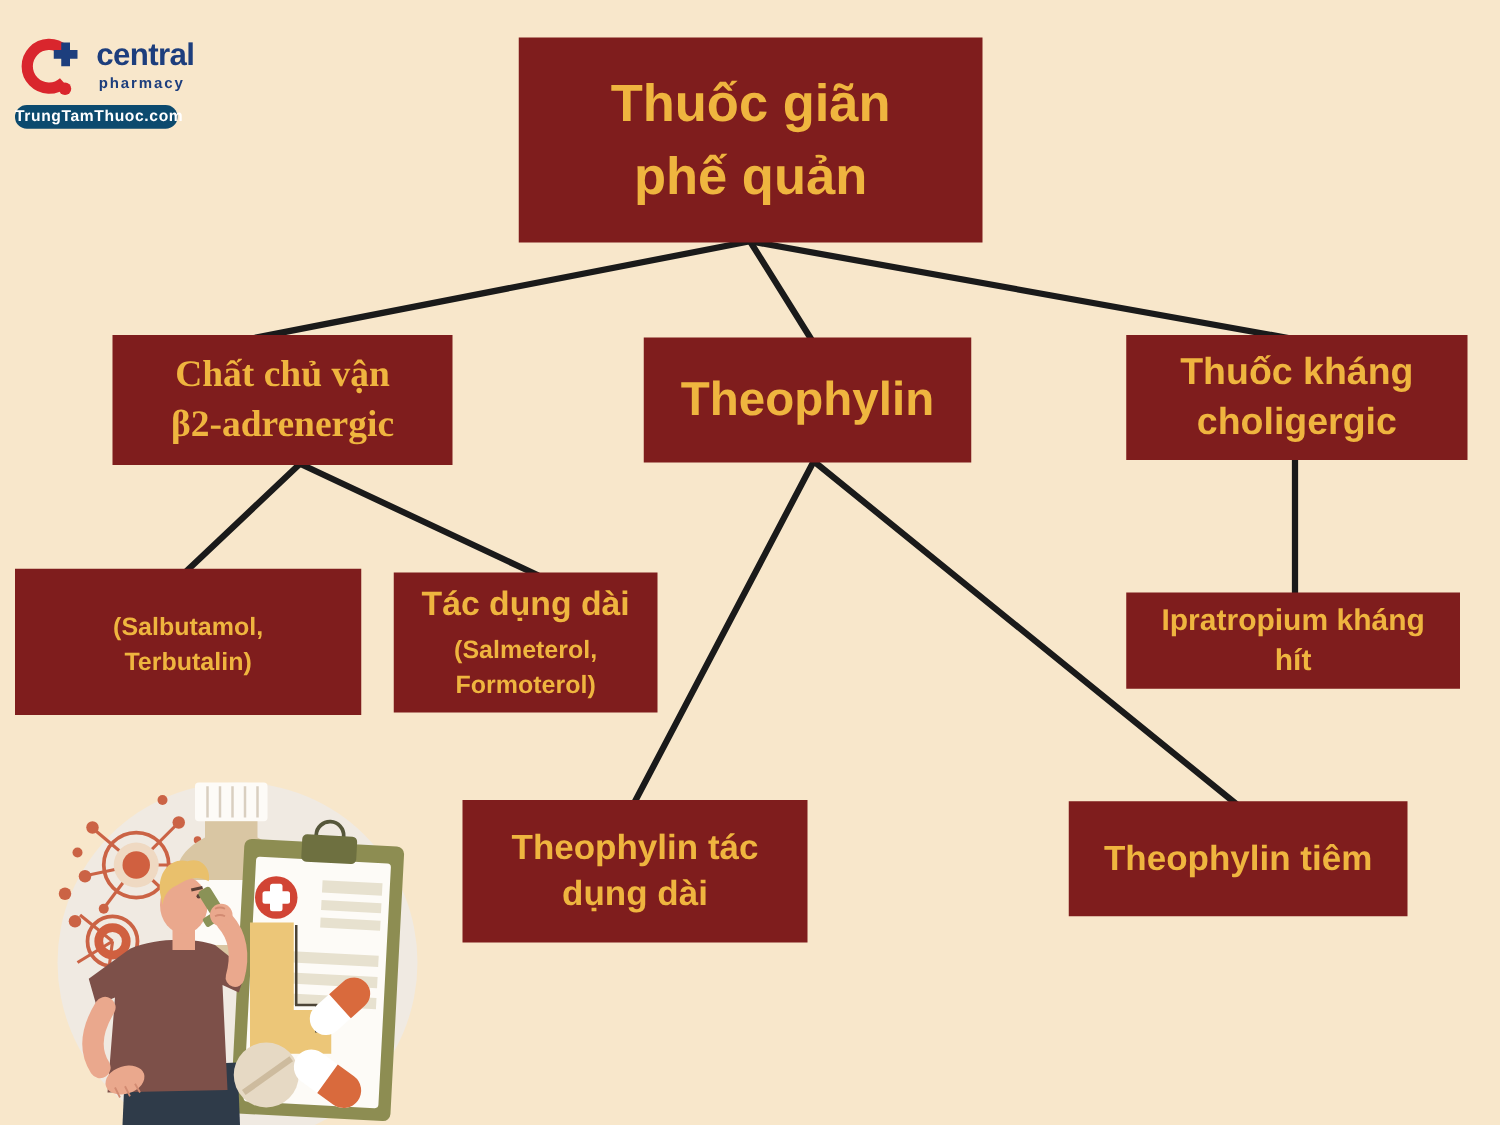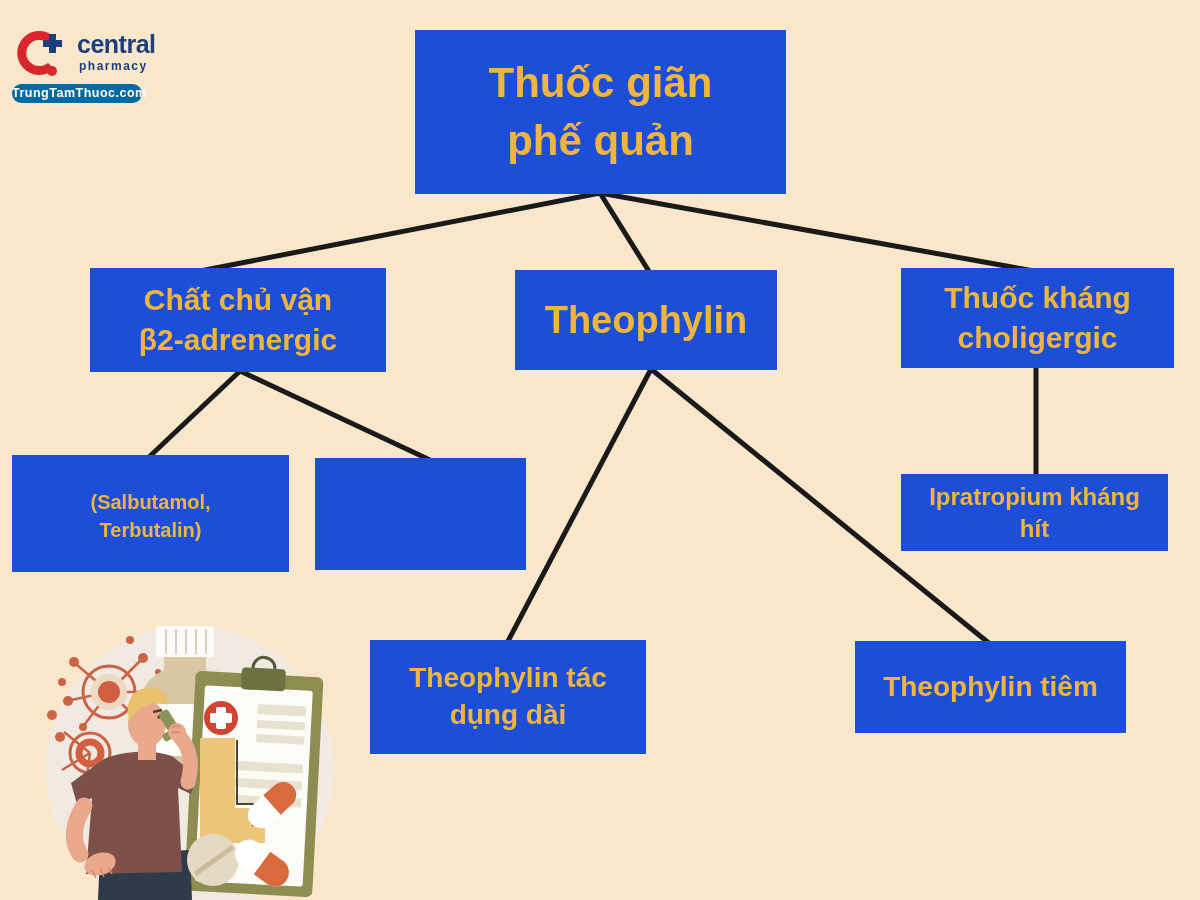--- a/index.html
+++ b/index.html
@@ -4,46 +4,46 @@
 <style>
   html,body{margin:0;padding:0;}
   body{
     width:1200px;height:900px;position:relative;overflow:hidden;
     background:#f8e7cb;
     font-family:"Liberation Sans","DejaVu Sans",sans-serif;
   }
   .connectors{position:absolute;left:0;top:0;z-index:1;}
   .node{
     position:absolute;z-index:2;
-    background:#1d4ed8;color:#efb53f;
+    background:#7f1d1d;color:#efb53f;
     display:flex;flex-direction:column;align-items:center;justify-content:center;
     text-align:center;font-weight:bold;white-space:pre-line;line-height:1.32;
   }
   .node .node-title{white-space:pre-line;}
   .node .node-sub{white-space:pre-line;margin-top:4px;}
   #node-root{left:415px;top:30px;width:371px;height:164px;font-size:42px;line-height:1.38;}
-  #node-beta{left:90px;top:268px;width:296px;height:104px;font-size:30px;}
+  #node-beta{left:90px;top:268px;width:272px;height:104px;font-size:30px;font-family:Liberation Serif, serif;}
   #node-theo{left:515px;top:270px;width:262px;height:100px;font-size:38px;}
   #node-antichol{left:901px;top:268px;width:273px;height:100px;font-size:30px;}
   #node-short{left:12px;top:455px;width:277px;height:117px;}
   #node-long{left:315px;top:458px;width:211px;height:112px;}
   #node-short .node-title,#node-long .node-title{font-size:27px;}
   #node-short .node-sub,#node-long .node-sub{font-size:20px;line-height:1.4;}
   #node-ipra{left:901px;top:474px;width:267px;height:77px;font-size:24px;}
   #node-theolong{left:370px;top:640px;width:276px;height:114px;font-size:28px;}
   #node-theoinj{left:855px;top:641px;width:271px;height:92px;font-size:28px;}
   
   .logo{position:absolute;left:12px;top:26px;width:132px;z-index:3;}
   .logo-row{display:flex;align-items:flex-start;}
   .logo-mark{flex:0 0 auto;}
   .logo-textcol{margin-left:13px;margin-top:6px;}
   .logo-brand{font-size:25px;font-weight:bold;color:#1d3e7d;letter-spacing:-0.5px;line-height:1;}
   .logo-tagline{font-size:12px;font-weight:bold;color:#1d3e7d;letter-spacing:1.5px;margin-top:2px;margin-left:2px;}
   .logo-banner{
-    margin-top:4px;background:#0369a1;color:#ffffff;border-radius:10px;
+    margin-top:4px;background:#0c4a6e;color:#ffffff;border-radius:10px;
     font-size:12.5px;font-weight:bold;letter-spacing:0.5px;text-align:center;
     padding:2px 0 3px 0;width:130px;
   }
   .illustration{position:absolute;left:40px;top:612px;z-index:2;}
 </style>
 </head>
 <body>
 
 <svg class="connectors" width="1200" height="900" viewBox="0 0 1200 900">
   <g stroke="#1a1a1a" stroke-width="5" stroke-linecap="round">
@@ -68,20 +68,23 @@
 
 <div id="node-antichol" class="node">Thuốc kháng
 choligergic</div>
 
 <div id="node-short" class="node">
   <div class="node-sub">(Salbutamol,
 Terbutalin)</div>
 </div>
 
 <div id="node-long" class="node">
+  <div class="node-title">Tác dụng dài</div>
+  <div class="node-sub">(Salmeterol,
+Formoterol)</div>
 </div>
 
 <div id="node-ipra" class="node">Ipratropium kháng
 hít</div>
 
 <div id="node-theolong" class="node">Theophylin tác
 dụng dài</div>
 
 <div id="node-theoinj" class="node">Theophylin tiêm</div>
 

